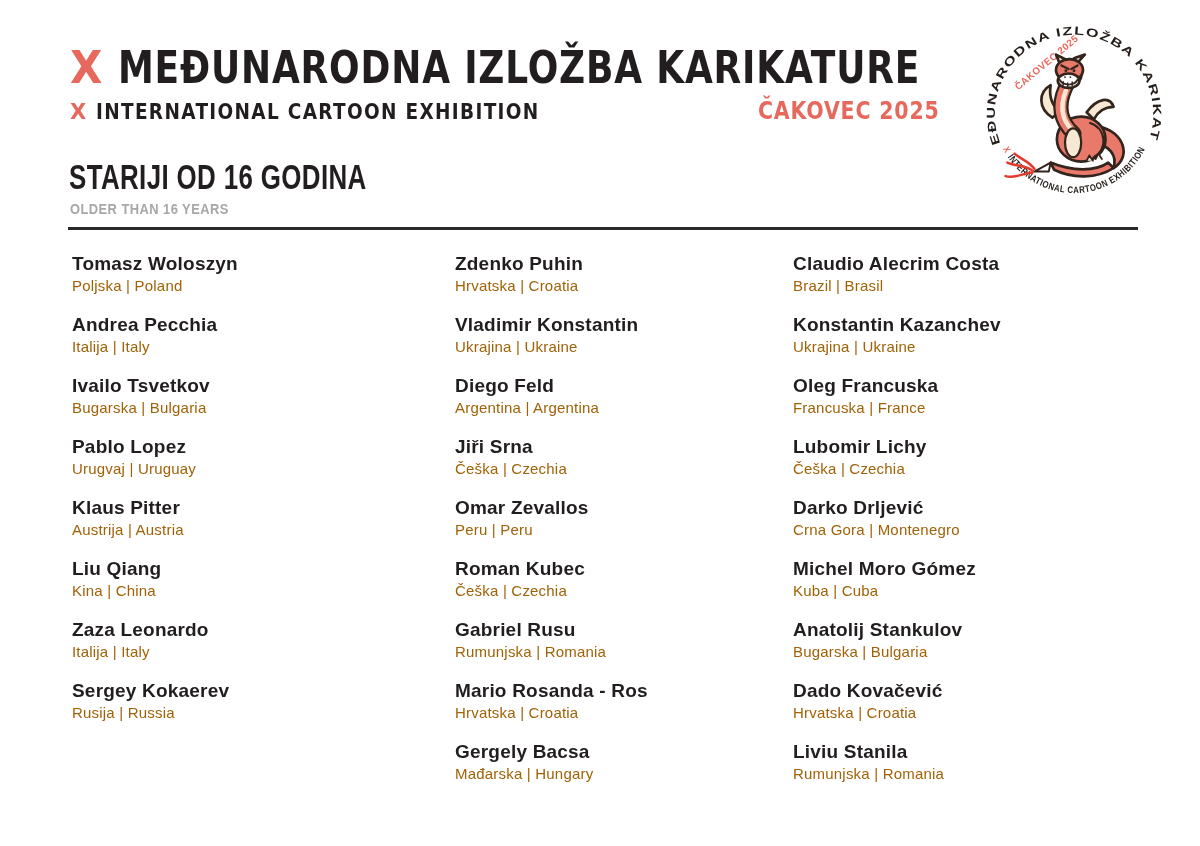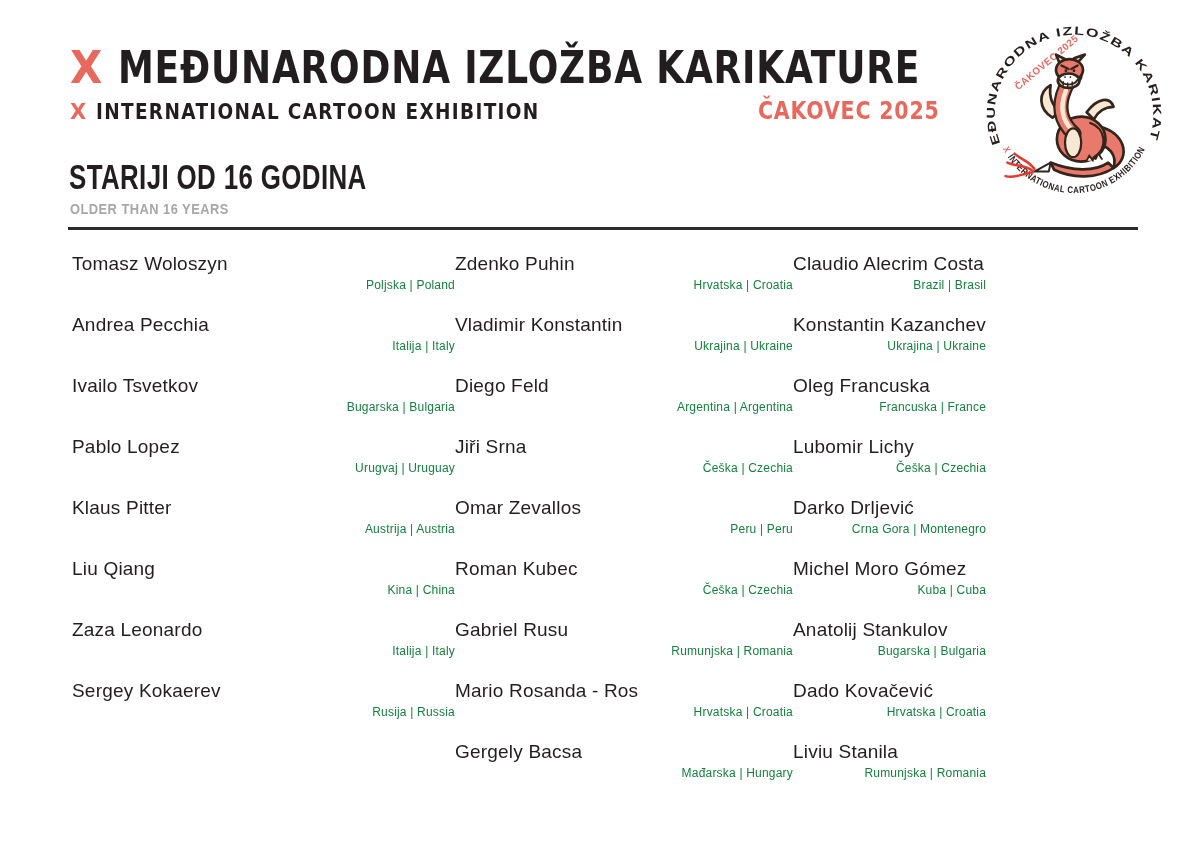--- a/index.html
+++ b/index.html
@@ -31,22 +31,22 @@
   .section-title{position:absolute;left:69px;top:157px;margin:0;font-size:35px;line-height:40px;
     font-weight:800;color:#221e1f;letter-spacing:.5px;white-space:nowrap;
     transform:scaleX(.74);transform-origin:0 50%;}
   .section-subtitle{position:absolute;left:70px;top:201px;font-size:14px;font-weight:700;
     color:#a7a7a7;letter-spacing:.5px;white-space:nowrap;transform:scaleX(.92);transform-origin:0 50%;}
   .divider{position:absolute;left:68px;top:227px;width:1070px;height:3px;background:#2b2b2e;}
 
   
   .grid{position:absolute;left:72px;top:253px;display:grid;grid-template-columns:383px 338px auto;}
   .entry{margin-bottom:19px;}
-  .pname{font-size:19px;line-height:21px;font-weight:400;color:#221e1f;letter-spacing:.2px;}
-  .pcountry{font-size:12px;line-height:19px;margin-top:2px;color:#15803d;letter-spacing:.2px;text-align:right;}
+  .pname{font-size:19px;line-height:21px;font-weight:700;color:#221e1f;letter-spacing:.2px;}
+  .pcountry{font-size:15px;line-height:19px;margin-top:2px;color:#a16207;letter-spacing:.2px;}
 </style>
 </head>
 <body>
 
 <div class="page">
 
   <div class="title-row">
     <span class="xmark big">X</span>
     <h1 class="main-title">MEĐUNARODNA IZLOŽBA KARIKATURE</h1>
   </div>

